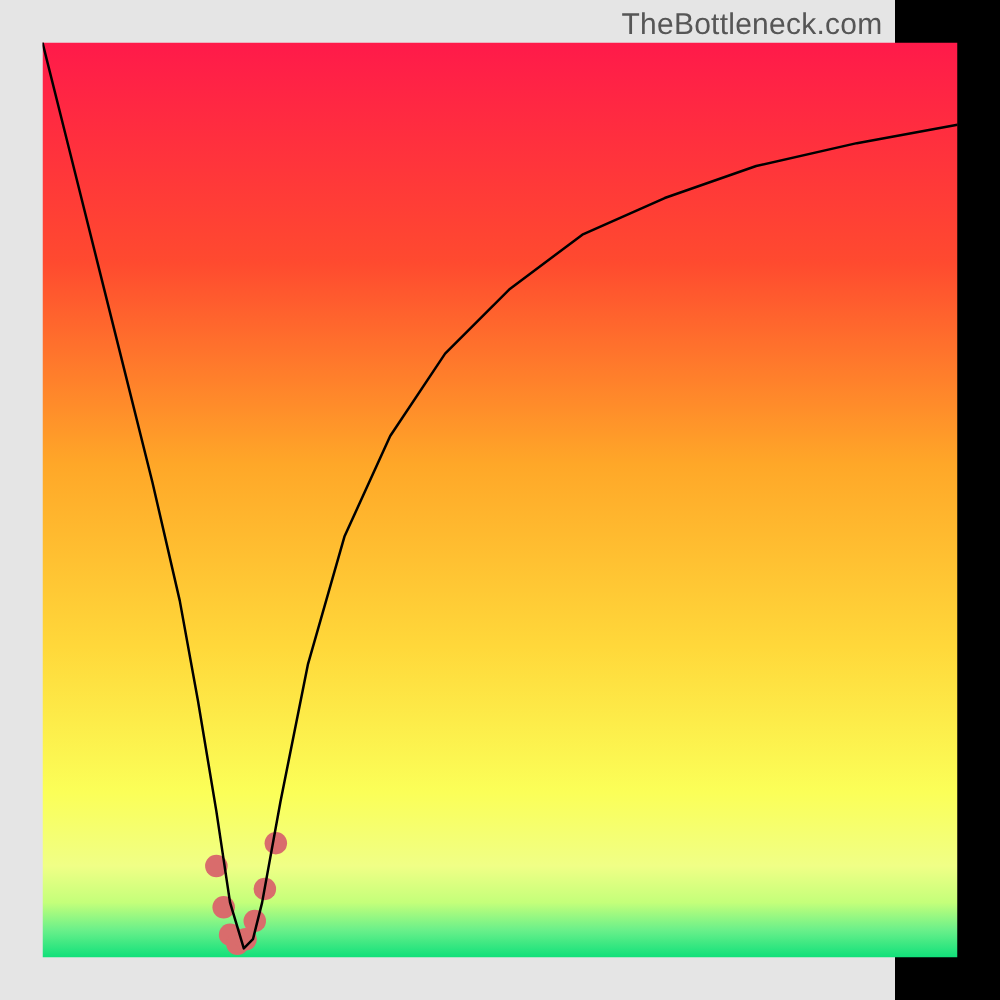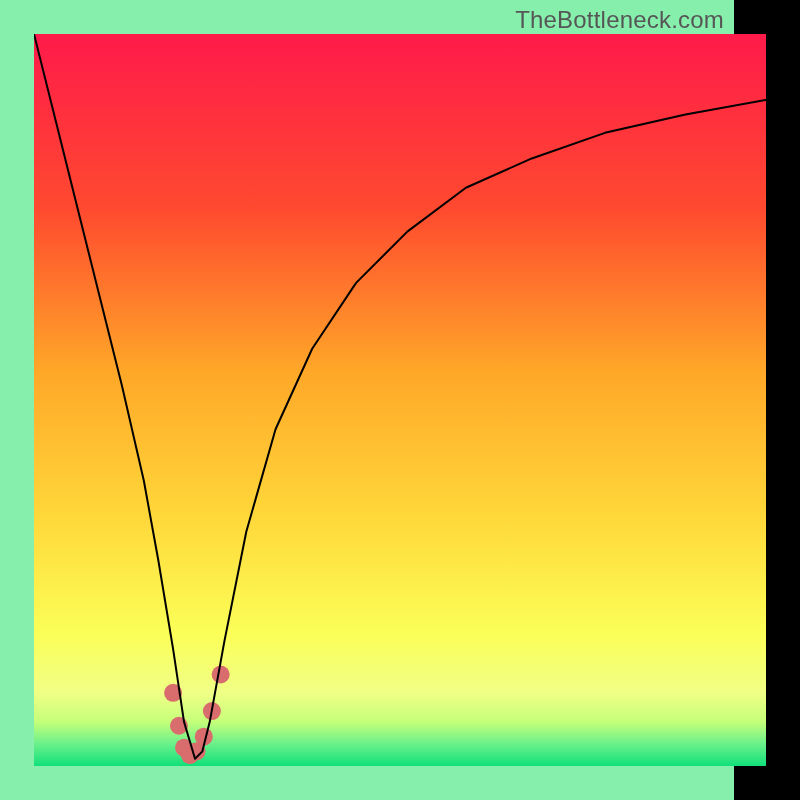--- a/index.html
+++ b/index.html
@@ -10,22 +10,21 @@
     overflow: hidden;
     background: #000;
     font-family: Arial, Helvetica, sans-serif;
   }
   .frame {
     position: absolute;
     left: 0;
     top: 0;
     width: 716px;
     height: 800px;
-    background: #86efac;
-    padding-left: 18px;
+    background: #e5e5e5;
   }
   .plot-area {
     position: absolute;
     left: 34px;
     top: 34px;
     width: 732px;
     height: 732px;
   }
   .watermark {
     position: absolute;

